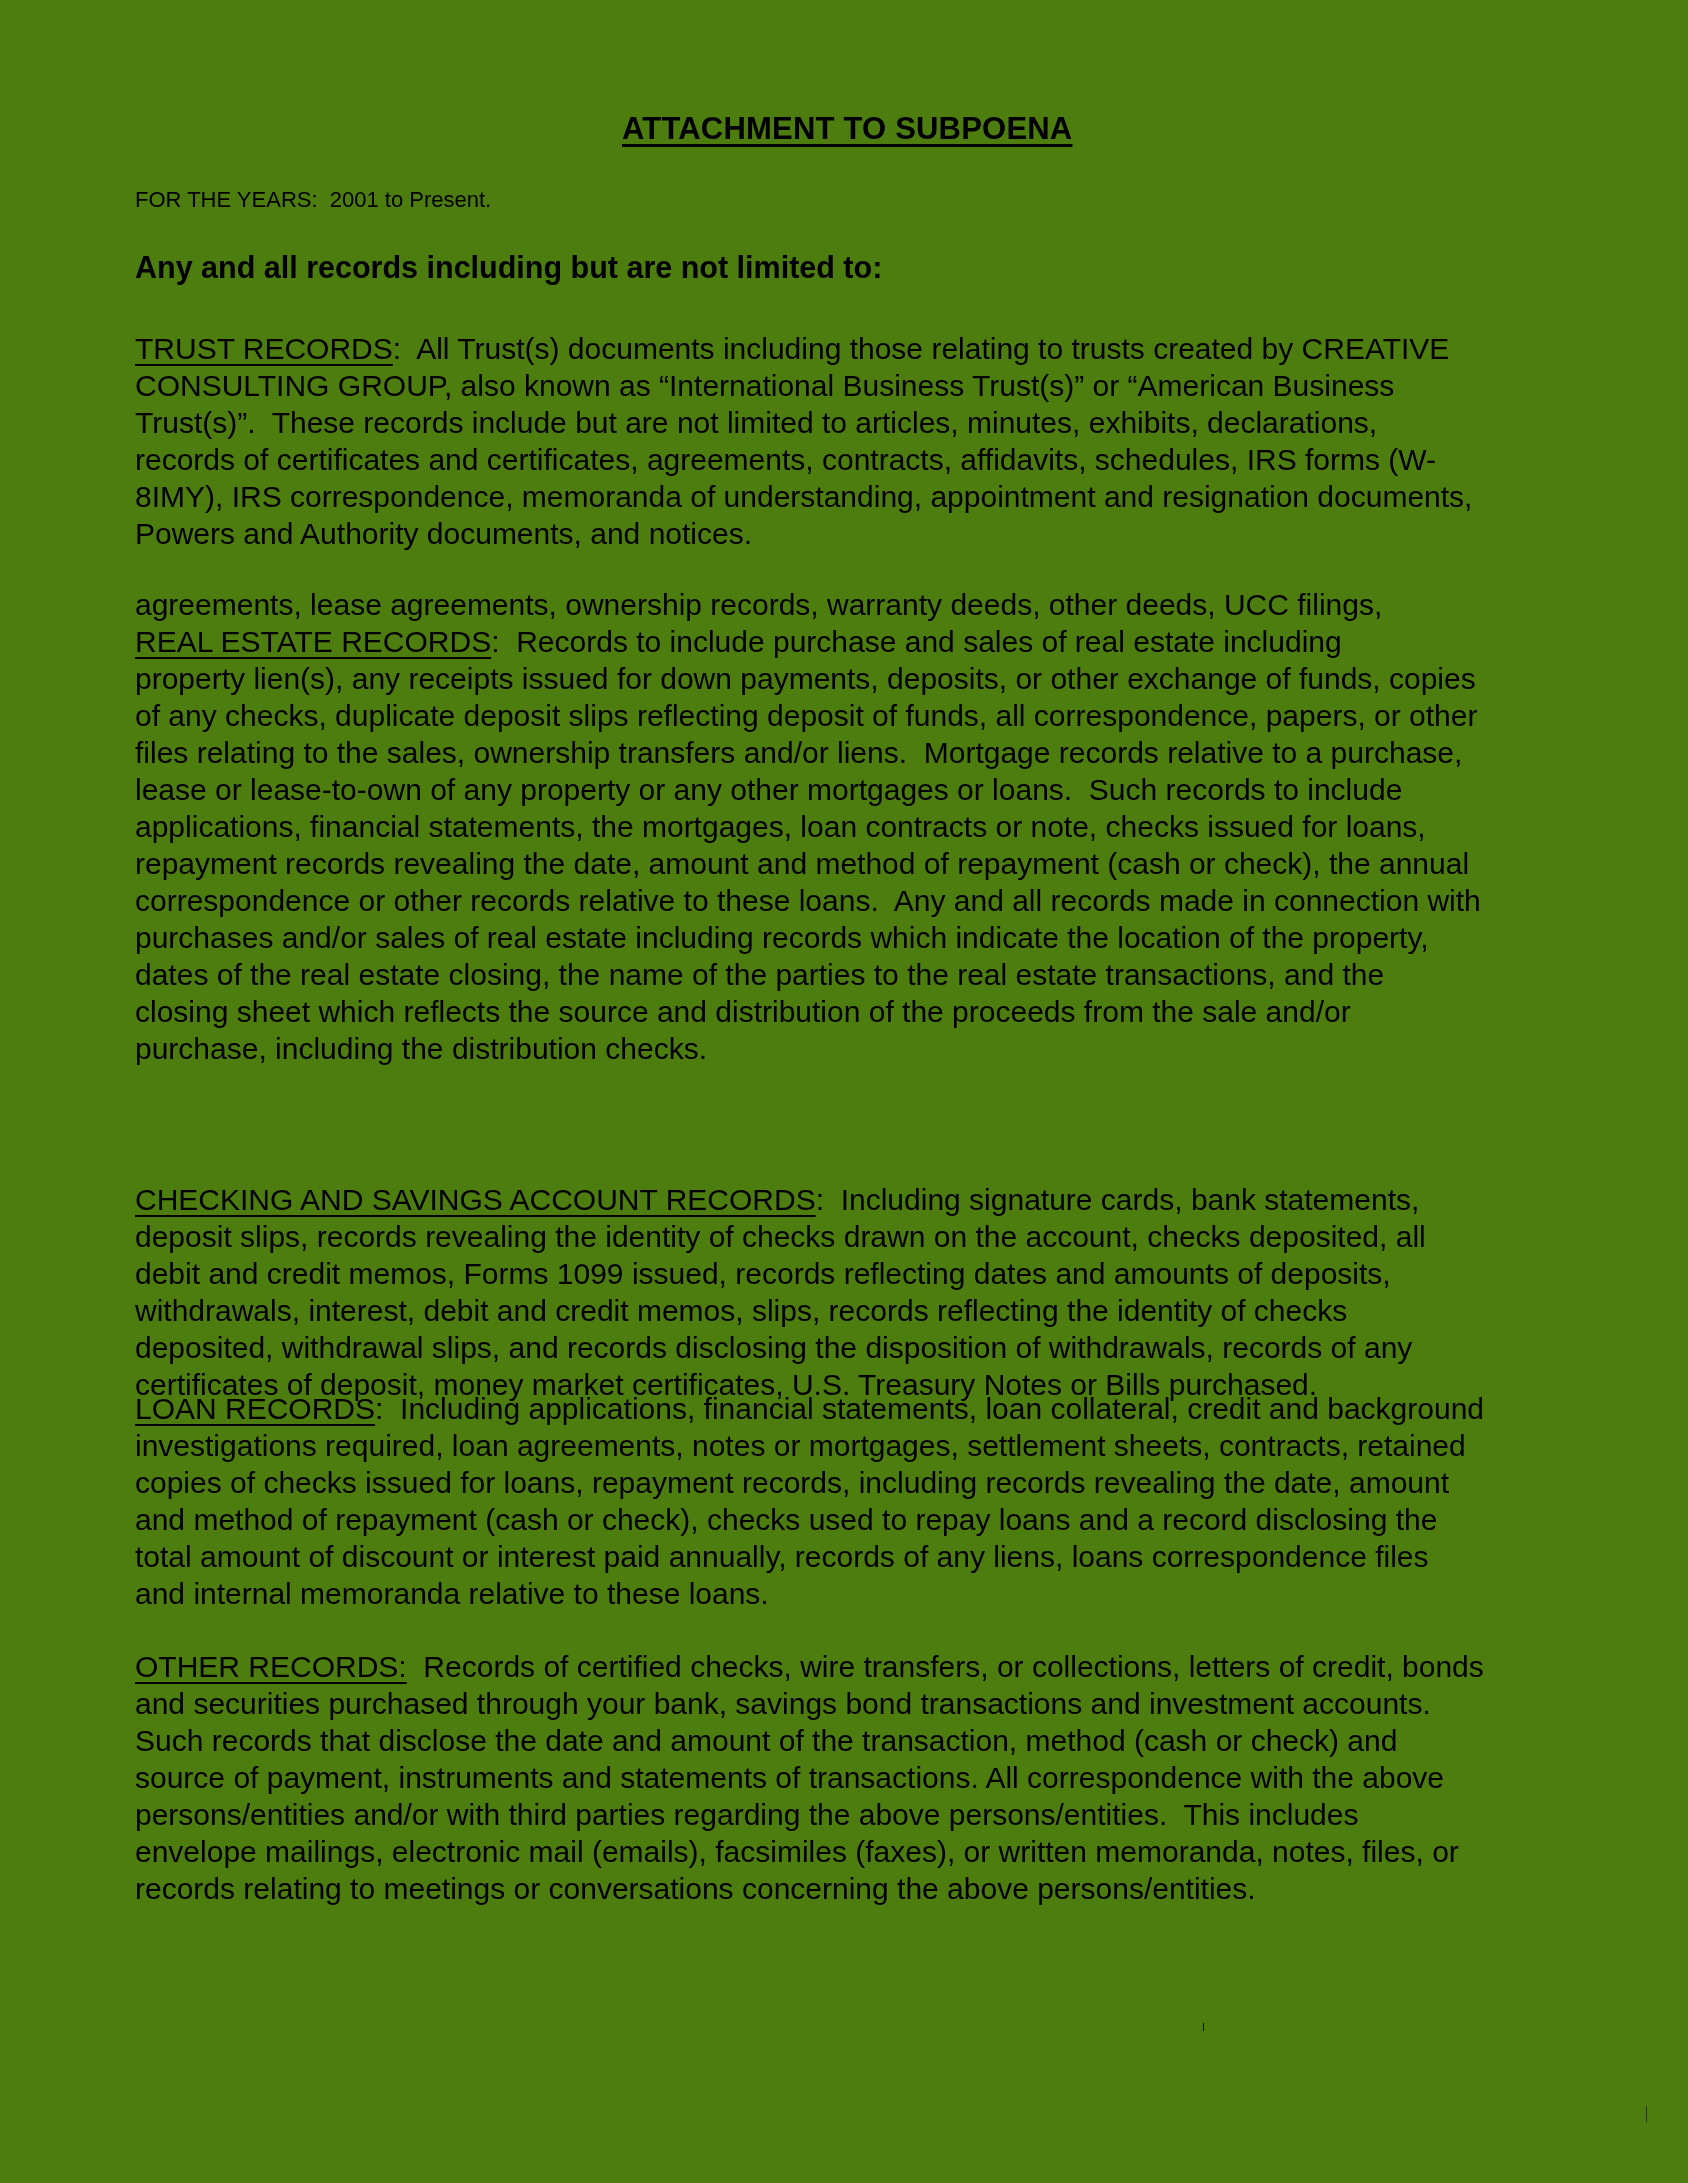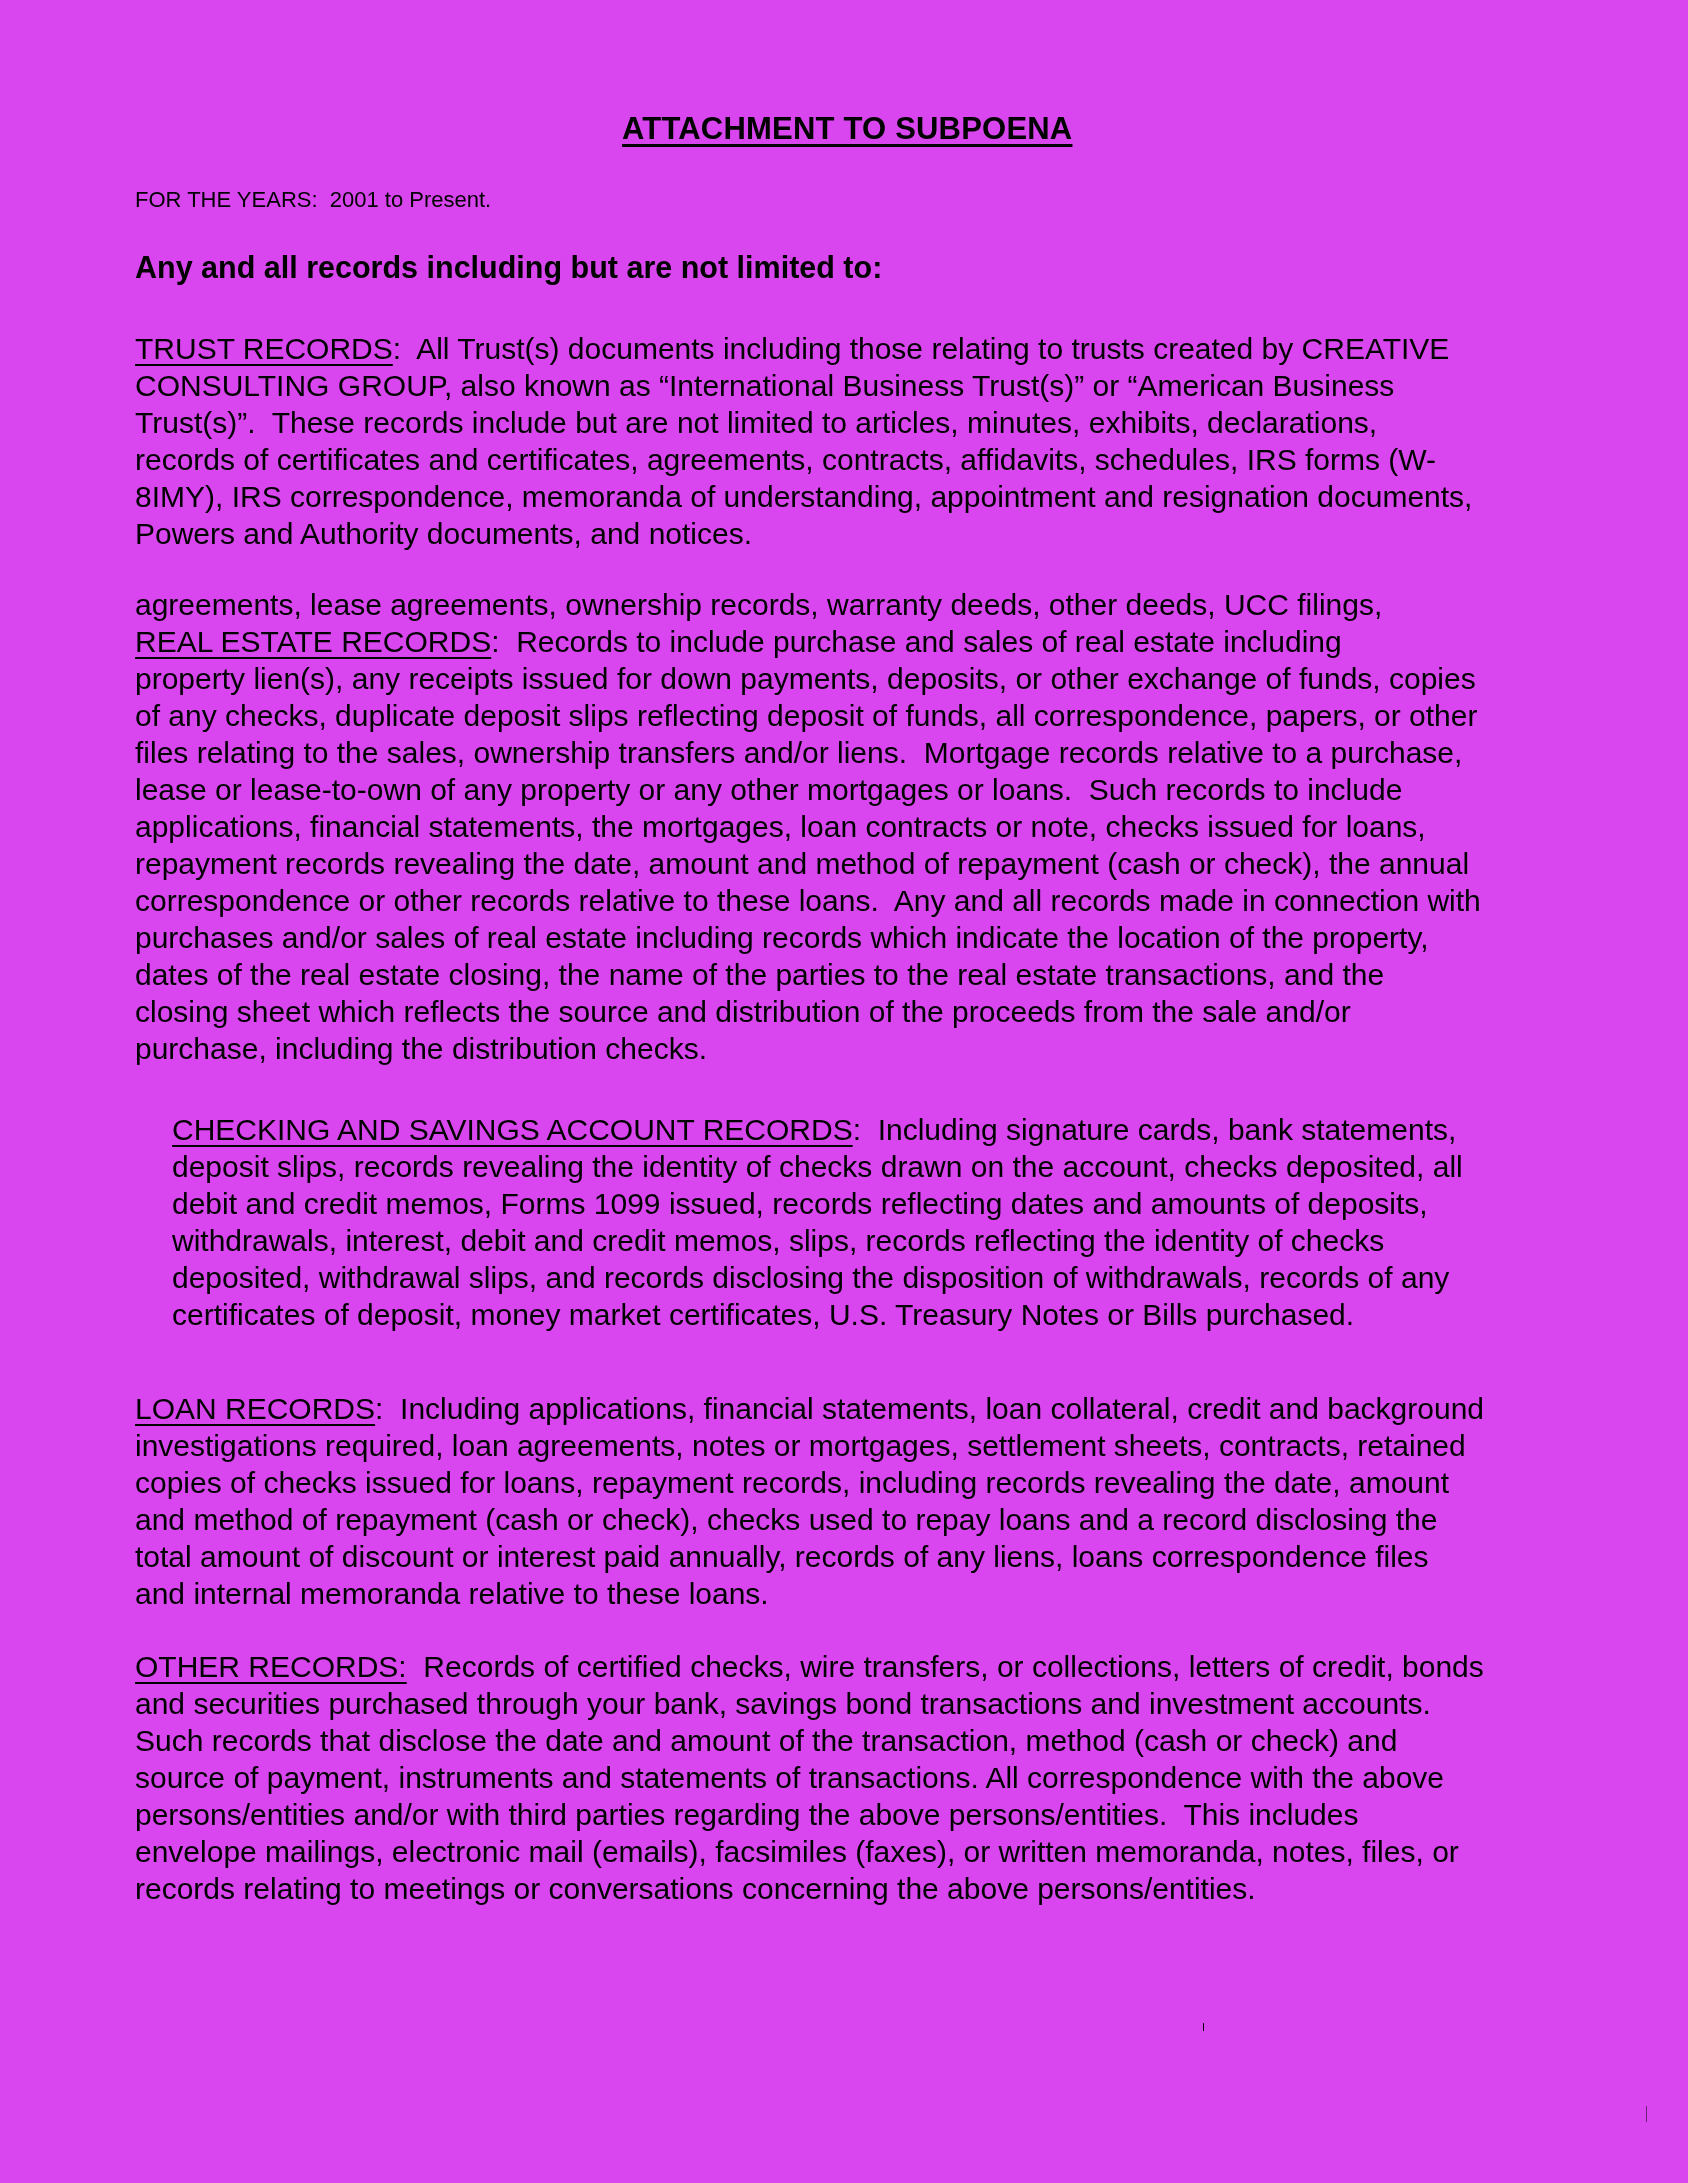--- a/index.html
+++ b/index.html
@@ -1,19 +1,19 @@
 <!DOCTYPE html>
 <html style="font-size:10.6px"><head>
 <meta charset="utf-8">
 <style>
   html, body { margin: 0; padding: 0; background: #ffffff; }
   body { width: 1689px; height: 2183px; position: relative; overflow: hidden; }
   .page {
     position: absolute; left: 0; top: 0; width: 1689px; height: 2183px;
-    background: #d946ef; color: #000000;
+    background: #4d7c0f; color: #000000;
     font-family: "Liberation Sans", "DejaVu Sans", sans-serif;
   }
   .title {
     position: absolute; left: 622px; top: 111px;
     font-size: 31px; font-weight: bold; text-decoration: underline;
     text-decoration-thickness: 2.6px; text-underline-offset: 5.3px;
     white-space: nowrap; letter-spacing: 0.2px;
   }
   .years {
     position: absolute; left: 135px; top: 187px;
@@ -61,21 +61,21 @@
     <span class="line">lease or lease-to-own of any property or any other mortgages or loans.  Such records to include</span>
     <span class="line">applications, financial statements, the mortgages, loan contracts or note, checks issued for loans,</span>
     <span class="line">repayment records revealing the date, amount and method of repayment (cash or check), the annual</span>
     <span class="line">correspondence or other records relative to these loans.  Any and all records made in connection with</span>
     <span class="line">purchases and/or sales of real estate including records which indicate the location of the property,</span>
     <span class="line">dates of the real estate closing, the name of the parties to the real estate transactions, and the</span>
     <span class="line">closing sheet which reflects the source and distribution of the proceeds from the sale and/or</span>
     <span class="line">purchase, including the distribution checks.</span>
   </div>
 
-  <div class="section" style="top:1111px;margin-left:37px;">
+  <div class="section" style="top:1181px;">
     <span class="line"><span class="heading">CHECKING AND SAVINGS ACCOUNT RECORDS</span><span>:  Including signature cards, bank statements,</span></span>
     <span class="line">deposit slips, records revealing the identity of checks drawn on the account, checks deposited, all</span>
     <span class="line">debit and credit memos, Forms 1099 issued, records reflecting dates and amounts of deposits,</span>
     <span class="line">withdrawals, interest, debit and credit memos, slips, records reflecting the identity of checks</span>
     <span class="line">deposited, withdrawal slips, and records disclosing the disposition of withdrawals, records of any</span>
     <span class="line">certificates of deposit, money market certificates, U.S. Treasury Notes or Bills purchased.</span>
   </div>
 
   <div class="section" style="top:1390px;">
     <span class="line"><span class="heading">LOAN RECORDS</span><span>:  Including applications, financial statements, loan collateral, credit and background</span></span>

